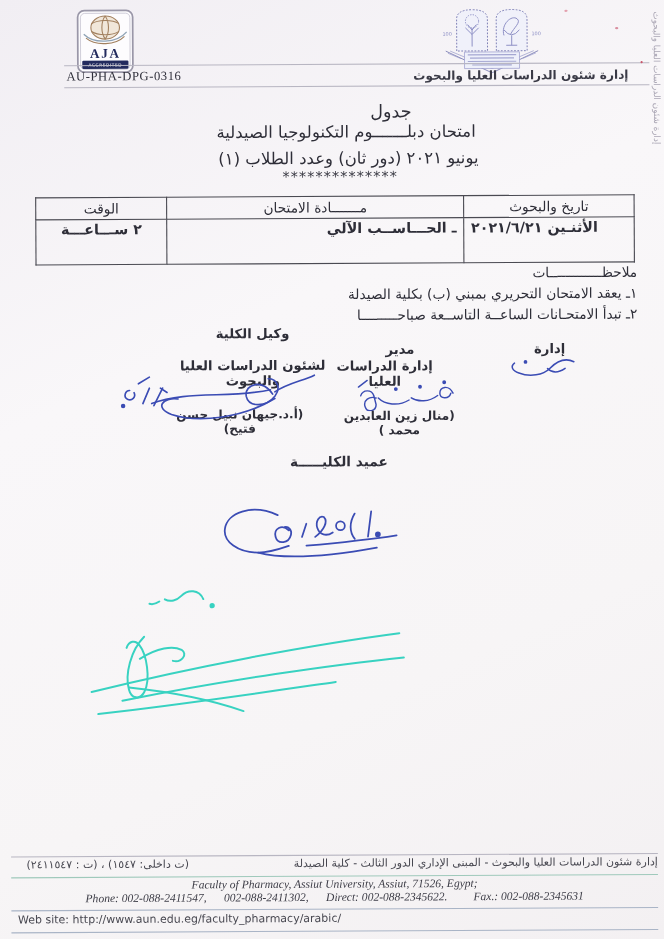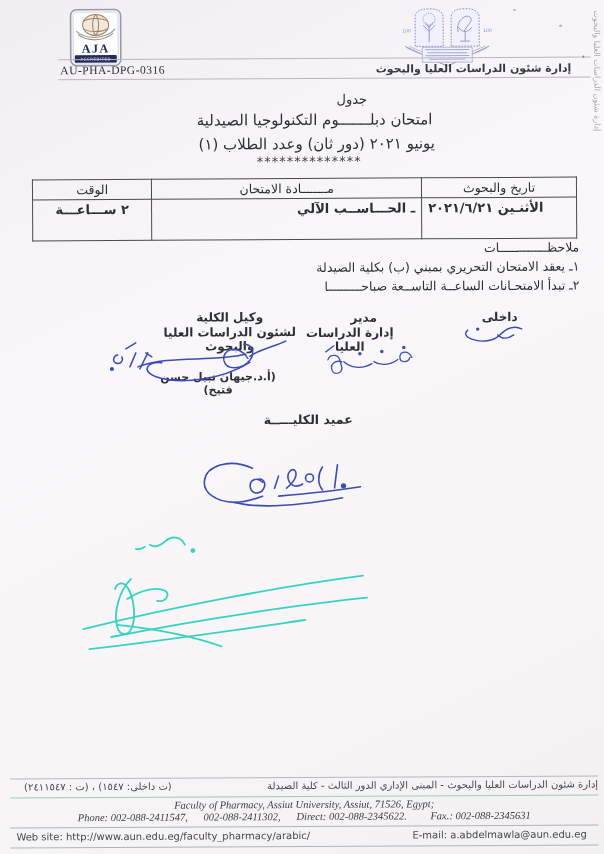--- a/index.html
+++ b/index.html
@@ -11,42 +11,42 @@
   .tilt{position:absolute;inset:0;transform:rotate(-0.3deg);transform-origin:50% 45%;}
   .abs{position:absolute;}
   .rtl{direction:rtl;}
   .hr{position:absolute;height:1px;background:#b8b6c2;}
   .serif{font-family:"Liberation Serif",serif;}
   
   .doc-code{left:62px;top:63px;font-size:11.5px;letter-spacing:.5px;color:#2f2f3a;}
   .hdr-dept{right:31px;top:63px;font-size:11px;font-weight:bold;color:#3a3a46;}
   .side-vert{right:1px;top:12px;height:270px;writing-mode:vertical-rl;font-size:8px;color:#aaa6b4;letter-spacing:1px;}
   
-  .t1{left:338px;top:92px;font-size:13px;}
+  .t1{left:338px;top:92px;font-size:16px;}
   .t2{left:196px;top:111px;width:240px;text-align:center;font-size:15px;}
   .t3{left:190px;top:135px;width:256px;text-align:center;font-size:15px;}
   .stars{left:258px;top:154px;font-size:13px;letter-spacing:1px;color:#3a3a44;}
   
   table.sched{position:absolute;left:33px;top:178px;width:545px;border-collapse:collapse;direction:rtl;}
   table.sched td,table.sched th{border:1px solid #4a4a52;font-size:12.5px;padding:0 6px;vertical-align:top;}
   table.sched th{font-weight:normal;height:19px;text-align:center;vertical-align:middle;}
   table.sched td{height:38px;font-weight:bold;font-size:13px;padding-top:2px;}
   .col-date{width:150px;} .col-subj{width:276px;} .col-time{width:111px;}
   td.c-date{text-align:left;} td.c-subj{text-align:right;padding-right:14px;} td.c-time{text-align:center;border-radius:17px;}
   
   .note{right:24px;text-align:right;font-size:12.5px;}
   .note-title{top:241px;} .note-1{top:260px;} .note-2{top:279px;}
   
   .sig-t{font-weight:bold;font-size:12px;text-align:center;}
   .sig-n{font-weight:bold;font-size:11px;text-align:center;}
   .spec-t{left:470px;top:311px;width:60px;}
   .dir-t1{left:324px;top:311px;width:80px;}
   .dir-t2{left:300px;top:326px;width:100px;}
   .dir-n{left:305px;top:372px;width:116px;}
-  .vd-t1{left:185px;top:310px;width:90px;}
+  .vd-t1{left:185px;top:296px;width:90px;}
   .vd-t2{left:160px;top:325px;width:140px;}
   .vd-n{left:155px;top:370px;width:126px;}
   .dean-t{left:258px;top:412px;width:100px;font-size:12.5px;}
   .dean-n{left:204px;top:503px;width:136px;}
   
   .f-ar{top:780px;font-size:10px;color:#474750;}
   .f-addr{right:8px;} .f-tel{left:22px;}
   .f-en{top:799px;left:0;width:604px;text-align:center;font-style:italic;font-size:10.5px;color:#3d3d47;}
   .f-ph{top:811px;left:0;width:604px;text-align:center;font-style:italic;font-size:10.5px;color:#3d3d47;white-space:pre;}
   .f-web{top:830px;left:14px;font-size:10px;color:#474750;}
@@ -130,21 +130,21 @@
       <td class="c-subj">ـ الحـــاســب الآلي</td>
       <td class="c-time">٢ ســـاعـــة</td>
     </tr>
   </tbody>
       </table>
 
   <div class="abs rtl note note-title">ملاحظـــــــــــــات</div>
   <div class="abs rtl note note-1">١ـ يعقد الامتحان التحريري بمبني (ب) بكلية الصيدلة</div>
   <div class="abs rtl note note-2">٢ـ تبدأ الامتحـانات الساعــة التاســعة صباحـــــــــا</div>
 
-  <div class="abs rtl sig-t spec-t">داخلى</div>
+  <div class="abs rtl sig-t spec-t">إدارة</div>
   <svg class="abs" style="left:458px;top:322px;" width="70" height="26" viewBox="0 0 70 26">
     <g fill="none" stroke="#3b4cb4" stroke-width="1.4" stroke-linecap="round">
       <path d="M64,8 C54,3 46,10 42,14 C36,20 24,22 14,18 C8,16 6,12 10,9"></path>
       <path d="M40,14 c4,4 10,4 16,0"></path>
       <circle cx="20" cy="8" r="1" fill="#3b4cb4"></circle>
     </g>
   </svg>
 
   <div class="abs rtl sig-t dir-t1">مدير</div>
   <div class="abs rtl sig-t dir-t2">إدارة الدراسات العليا</div>
@@ -153,20 +153,21 @@
       <path d="M100,16 c-4,-8 -12,-6 -12,0 c0,5 8,6 10,0"></path>
       <path d="M86,18 c-8,6 -18,6 -24,2"></path>
       <path d="M60,22 c-10,6 -22,4 -28,-2"></path>
       <path d="M30,20 c-6,-2 -12,2 -10,8 c2,6 10,4 10,-2 l-2,-8 c-2,-6 -10,-6 -12,0"></path>
       <path d="M14,10 l8,-6"></path>
       <circle cx="92" cy="6" r="1.1" fill="#3b4cb4"></circle>
           <circle cx="70" cy="10" r="1.1" fill="#3b4cb4"></circle>
           <circle cx="48" cy="12" r="1.1" fill="#3b4cb4"></circle>
     </g>
   </svg>
+  <div class="abs rtl sig-n dir-n">(منال زين العابدين محمد )</div>
 
   <div class="abs rtl sig-t vd-t1">وكيل الكلية</div>
   <div class="abs rtl sig-t vd-t2">لشئون الدراسات العليا والبحوث</div>
   <div class="abs rtl sig-n vd-n">(أ.د.جيهان نبيل حسن فتيح)</div>
   <svg class="abs" style="left:100px;top:332px;" width="200" height="62" viewBox="0 0 200 62">
     <g fill="none" stroke="#3b4cb4" stroke-width="1.5" stroke-linecap="round">
       <path d="M148,26 c-8,-14 -26,-10 -24,2 c2,10 18,10 26,0 c6,-8 2,-16 -6,-16"></path>
       <path d="M150,24 C162,16 176,14 186,9"></path>
       <path d="M38,34 C70,22 110,30 146,22"></path>
       <path d="M150,30 C120,48 80,52 56,44 C40,38 48,28 62,30"></path>
@@ -208,17 +209,16 @@
   </svg>
 
   <div class="hr" style="left:8px;top:777px;width:588px;"></div>
   <div class="abs rtl f-ar f-addr">إدارة شئون الدراسات العليا والبحوث - المبنى الإداري الدور الثالث - كلية الصيدلة</div>
   <div class="abs rtl f-ar f-tel">(ت داخلى: ١٥٤٧) ، (ت : ٢٤١١٥٤٧)</div>
   <div class="hr" style="left:8px;top:796px;width:588px;background:#9fc9bb;"></div>
   <div class="abs serif f-en">Faculty of Pharmacy, Assiut University, Assiut, 71526, Egypt;</div>
   <div class="abs serif f-ph">Phone: 002-088-2411547,      002-088-2411302,      Direct: 002-088-2345622.         Fax.: 002-088-2345631</div>
   <div class="hr" style="left:8px;top:826px;width:588px;background:#a9b4c6;"></div>
   <div class="abs f-web">Web site: http://www.aun.edu.eg/faculty_pharmacy/arabic/</div>
-  <div class="abs f-mail">E-mail: a.abdelmawla@aun.edu.eg</div>
   <div class="hr" style="left:8px;top:846px;width:588px;background:#a9b4c6;"></div>
 
  </div>
 </div>
 
 </body></html>

